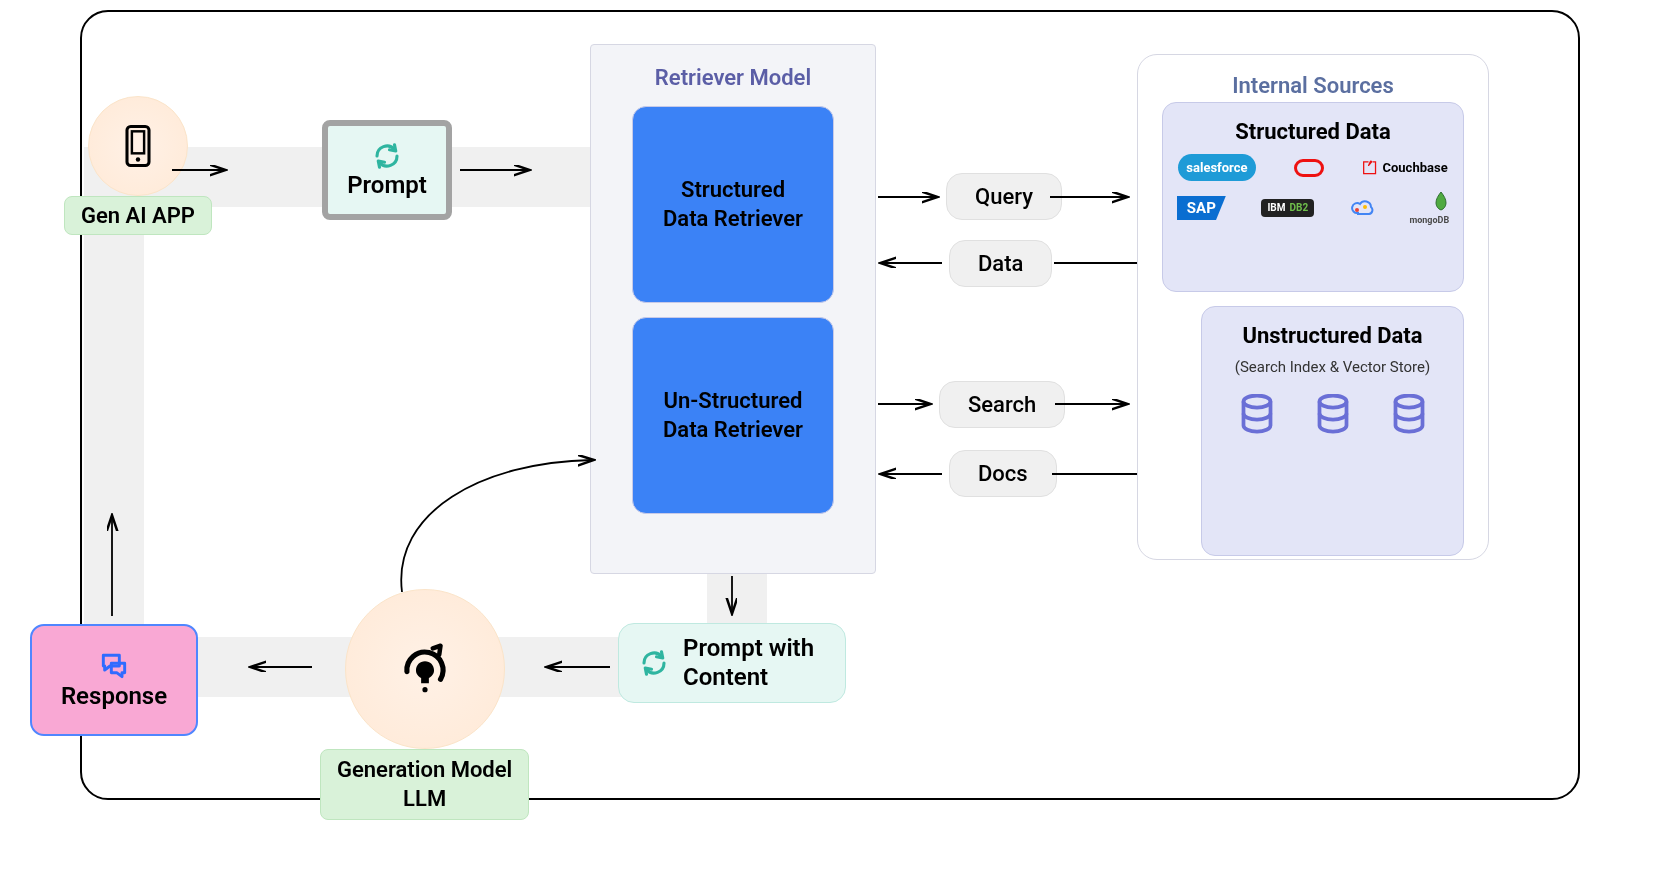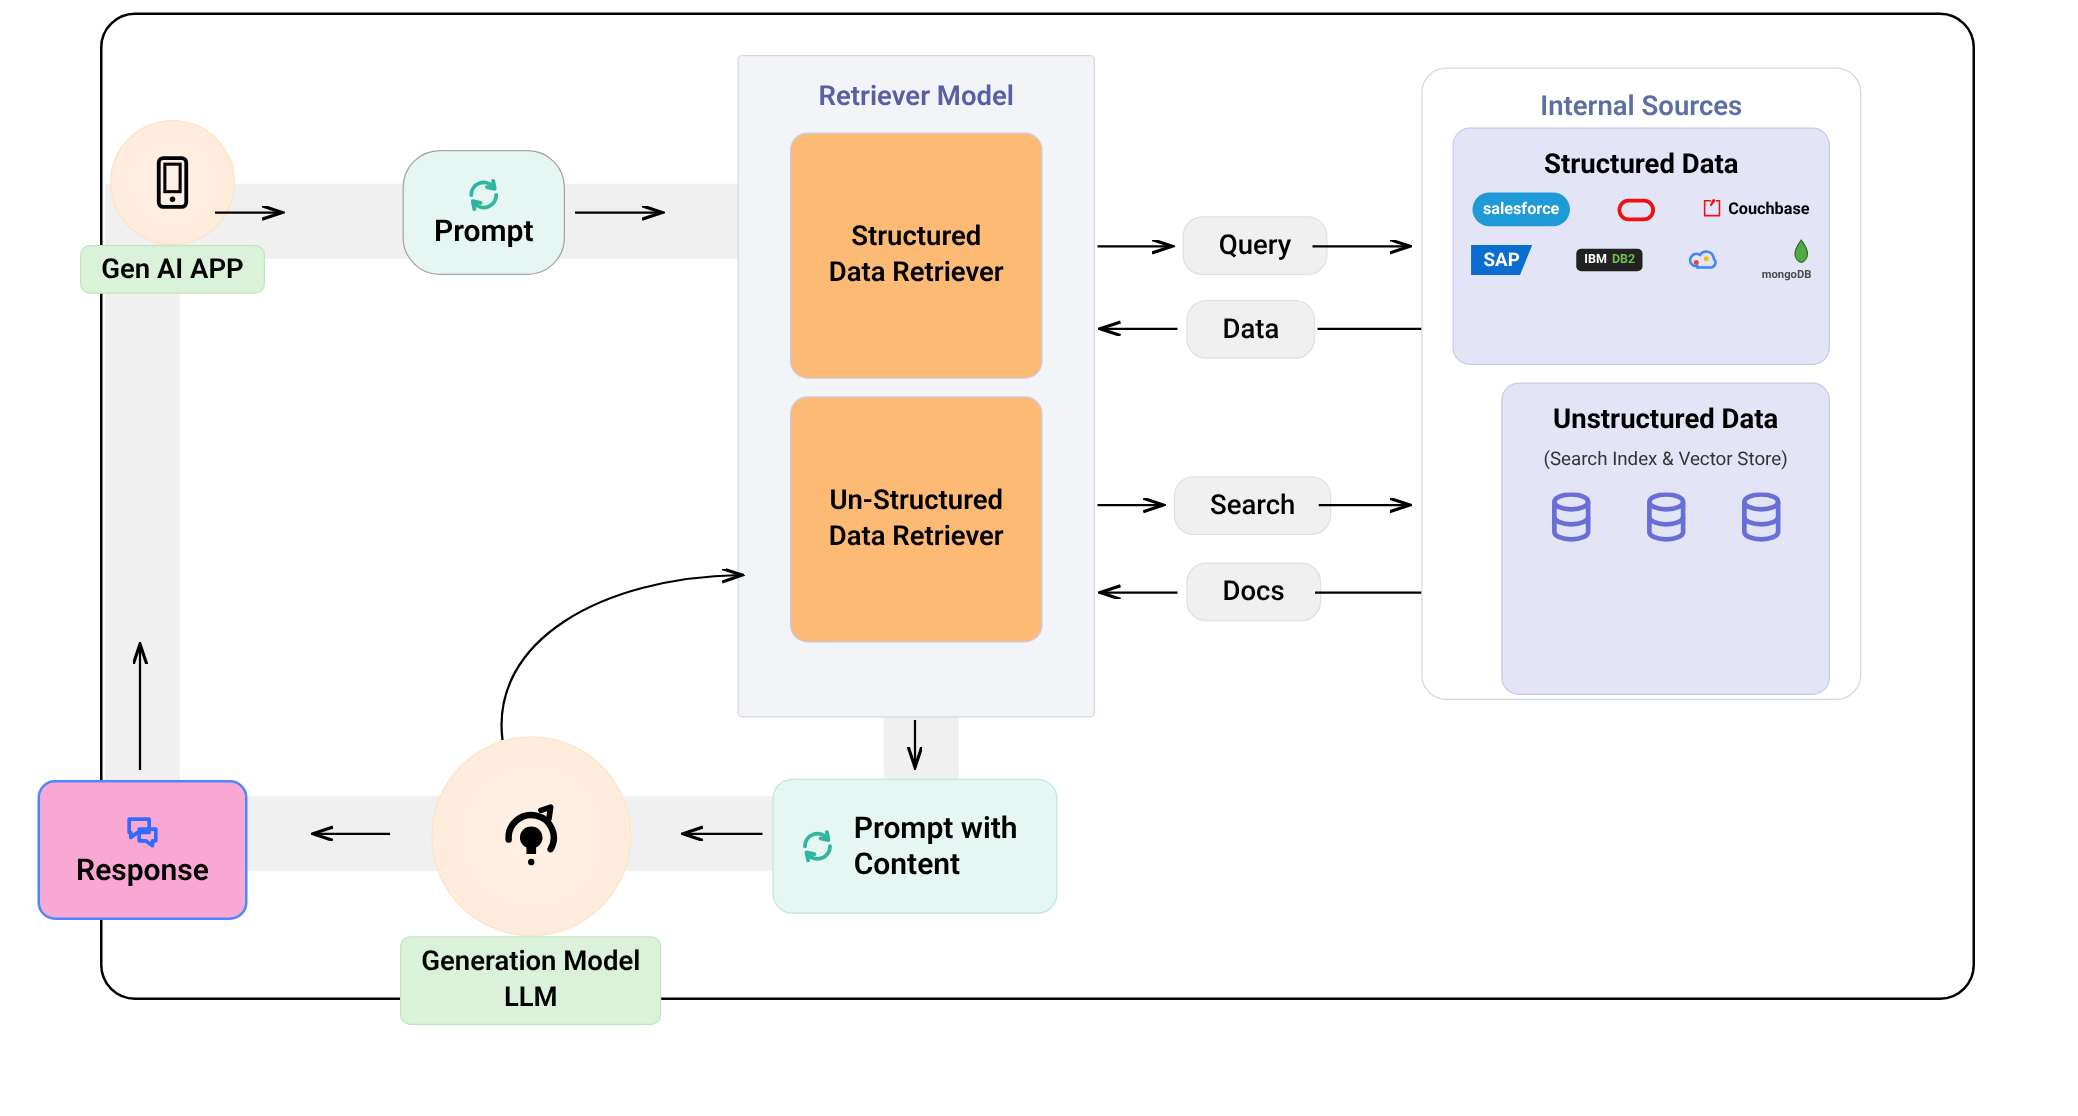--- a/index.html
+++ b/index.html
@@ -28,48 +28,48 @@
     font-weight: 600;
   }
   .circle {
     border-radius: 50%;
     background: radial-gradient(circle at center, #fff1e6 0%, #ffe9d6 100%);
     border: 1px solid #fbe4c9;
     display: flex; align-items: center; justify-content: center;
   }
   .prompt-box {
     background: #e6f7f3;
-    border: 1px solid #a3a3a3;
-    border-radius: 30px;
+    border: 6px solid #a3a3a3;
+    border-radius: 8px;
     display: flex; flex-direction: column; align-items: center; justify-content: center;
     font-size: 24px; font-weight: 600;
   }
   .prompt-content-box {
     background: #e6f7f3;
     border: 1px solid #bfe9e0;
     border-radius: 16px;
     display: flex; flex-direction: row; align-items: center; gap: 14px;
-    font-size: 24px; font-weight: 600; padding: 24px 20px;
+    font-size: 24px; font-weight: 600; padding: 10px 20px;
   }
   .response-box {
     background: #f9a8d4;
     border: 2px solid #4f86ff;
     border-radius: 14px;
     display: flex; flex-direction: column; align-items: center; justify-content: center;
     font-size: 24px; font-weight: 600;
   }
   .retriever-box {
     background: #f3f4f8;
     border: 1px solid #d6d7e3;
     border-radius: 4px;
     padding: 20px;
   }
   .retriever-title { color: #5b5ea6; font-size: 22px; font-weight: 600; text-align: center; margin-bottom: 16px; }
   .sub-box {
-    background: #fdba74;
+    background: #3b82f6;
     border: 1px solid #c7cae8;
     border-radius: 14px;
     width: 202px; height: 197px;
     display: flex; align-items: center; justify-content: center;
     font-size: 22px; font-weight: 600; text-align: center;
     margin: 0 auto 14px auto;
     line-height: 1.3;
   }
   .sources-box {
     background: #fff;

